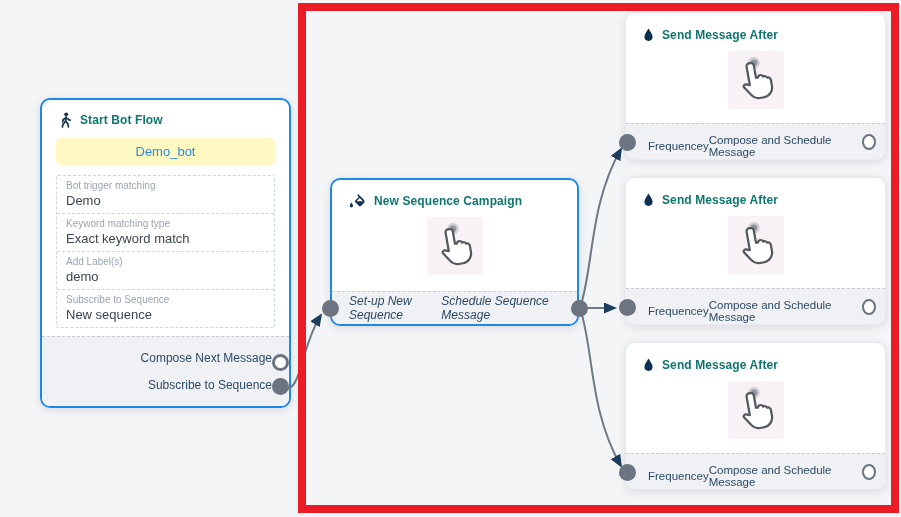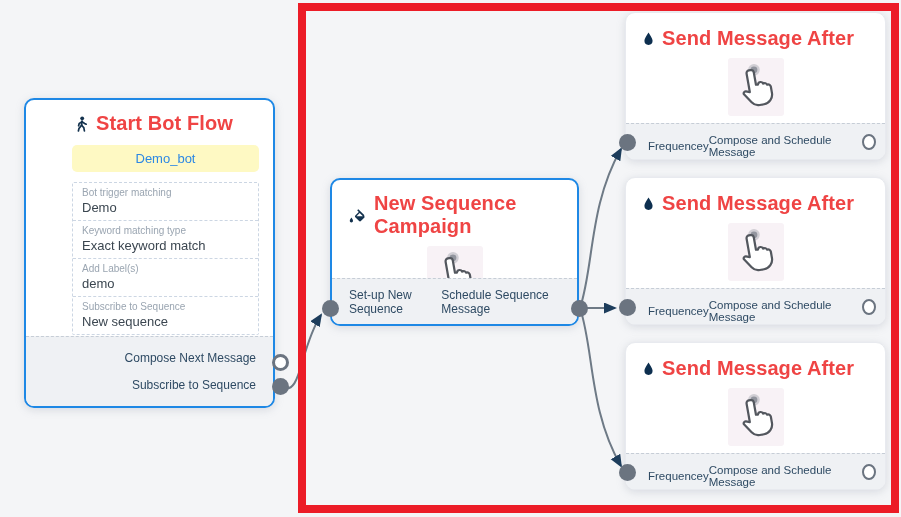--- a/index.html
+++ b/index.html
@@ -5,42 +5,42 @@
   html,body{margin:0;padding:0;}
   body{font-family:"Liberation Sans","DejaVu Sans",sans-serif;background:#f4f5f7;}
   .canvas{position:relative;width:901px;height:517px;background:#f4f5f7;overflow:hidden;}
 
   
   .node{position:absolute;background:#fff;border-radius:10px;box-shadow:0 2px 8px rgba(140,149,165,.28);z-index:1;box-sizing:border-box;}
   .node.blue{border:2px solid #1e88e5;}
   .node.plain{border:1px solid #e8eaef;}
 
   .node-header{display:flex;align-items:center;gap:7px;padding:12px 16px 6px 16px;}
-  .node-title{font-size:20px;font-weight:bold;color:#ef4444;letter-spacing:.1px;}
+  .node-title{font-size:12px;font-weight:bold;color:#0f766e;letter-spacing:.1px;}
   .hicon{display:inline-flex;align-items:center;}
 
   
-  .node.start{left:24px;top:98px;width:251px;height:310px;padding-left:32px;}
+  .node.start{left:40px;top:98px;width:251px;height:310px;}
   .bot-btn{margin:4px 14px 10px 14px;height:27px;line-height:27px;text-align:center;
            background:#fef9c3;border-radius:5px;color:#2c88e4;font-size:13px;}
   .fields{margin:0 14px;border:1px dashed #ccd6e3;border-radius:2px;}
   .field{padding:3px 9px 4px 9px;border-bottom:1px dashed #ccd6e3;}
   .field:last-child{border-bottom:none;}
   .f-label{font-size:10px;color:#9aa5b1;line-height:13px;}
   .f-value{font-size:13px;color:#3b4650;line-height:17px;}
 
   .node-footer{position:absolute;left:0;right:0;bottom:0;background:#eff1f4;
                border-top:1px dashed #c6cdd6;border-radius:0 0 8px 8px;box-sizing:border-box;}
   .start-footer{height:70px;display:flex;flex-direction:column;justify-content:space-evenly;padding:4px 0;}
   .out-row{text-align:right;padding-right:17px;font-size:12px;color:#2e4a63;line-height:20px;}
 
   
   .node.campaign{left:330px;top:178px;width:249px;height:148px;}
-  .campaign-footer{height:46px;display:flex;align-items:center;justify-content:space-between;
-                   padding:0 13px 0 17px;font-size:12px;color:#2e4a63;}
+  .campaign-footer{height:33px;display:flex;align-items:center;justify-content:space-between;
+                   padding:0 13px 0 17px;font-size:12px;color:#2e4a63;font-style:italic;}
 
   
   .node.send{left:625px;width:261px;height:148px;}
   .send-footer{height:36px;display:flex;align-items:center;justify-content:space-between;
                padding:8px 9px 0 22px;font-size:11.5px;color:#2e4a63;}
   .send-out{display:flex;gap:7px;}
   .ring{width:12px;height:12px;border:2.5px solid #6b7480;border-radius:50%;background:#fff;display:inline-block;}
 
   
   .hand-box{width:56px;height:58px;margin:2px auto 0 auto;background:#f8f2f6;border-radius:3px;

